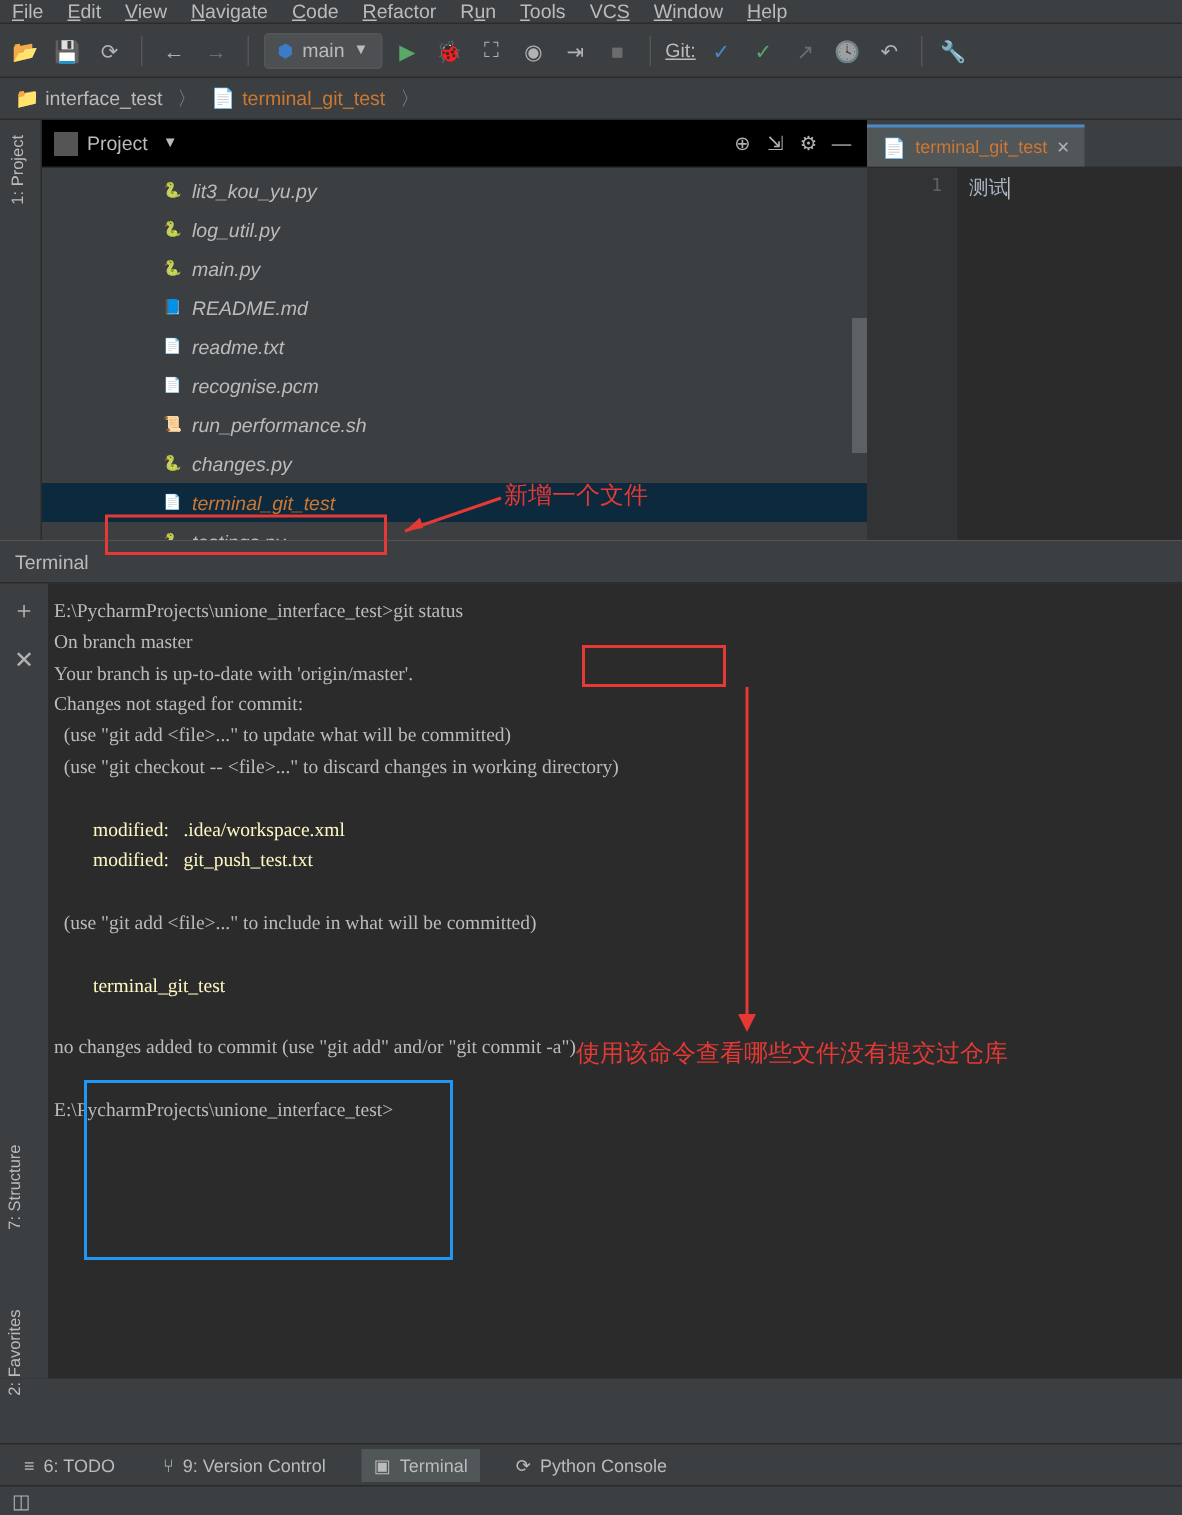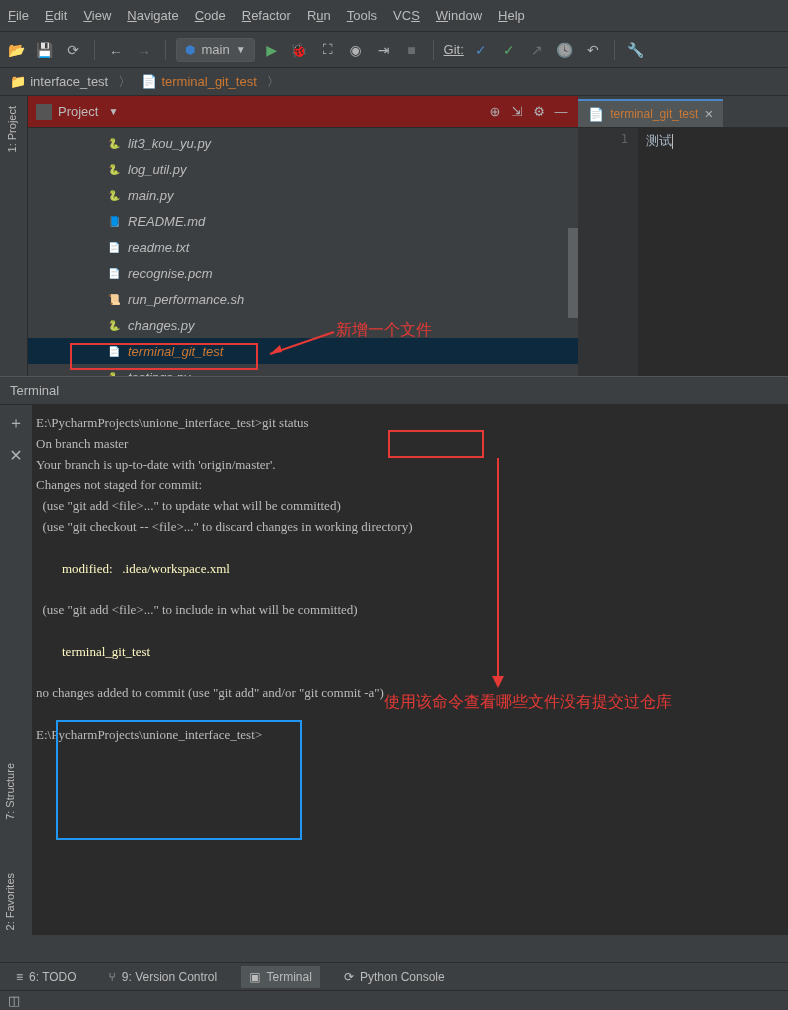--- a/index.html
+++ b/index.html
@@ -1,35 +1,35 @@
 <!DOCTYPE html>
 <html><head>
 <meta charset="utf-8">
 <style>
 * { margin: 0; padding: 0; box-sizing: border-box; }
 body { width: 788px; height: 1010px; background: #3c3f41; color: #bbbbbb; font-family: "Segoe UI", Arial, sans-serif; font-size: 13px; overflow: hidden; position: relative; }
-.menubar { height: 32px; background: #3c3f41; display: flex; align-items: center; padding: 0 8px; border-bottom: 1px solid #2b2b2b; }
+.menubar { height: 16px; background: #3c3f41; display: flex; align-items: center; padding: 0 8px; border-bottom: 1px solid #2b2b2b; }
 .menubar span { margin-right: 16px; cursor: pointer; }
 .menubar span u { text-decoration: underline; }
 .toolbar { height: 36px; background: #3c3f41; display: flex; align-items: center; padding: 0 6px; gap: 6px; border-bottom: 1px solid #2b2b2b; }
 .tbicon { width: 22px; height: 22px; display: flex; align-items: center; justify-content: center; color: #afb1b3; cursor: pointer; font-size: 14px; }
 .sep { width: 1px; height: 20px; background: #555; margin: 0 4px; }
 .runcfg { background: #4c5052; border: 1px solid #555; border-radius: 3px; padding: 2px 8px; display: flex; align-items: center; gap: 6px; height: 24px; }
 .pyicon { color: #3b7cc9; font-size: 12px; }
 .play { color: #59a869; }
 .bug { color: #c75450; }
 .breadcrumb { height: 28px; background: #3c3f41; display: flex; align-items: center; padding: 0 10px; gap: 6px; border-bottom: 1px solid #2b2b2b; }
 .bcitem { display: flex; align-items: center; gap: 4px; }
 .bcsep { color: #888; margin: 0 4px; }
 .orange { color: #cc7832; }
 .main { display: flex; height: 280px; }
 .leftstrip { width: 28px; background: #3c3f41; border-right: 1px solid #2b2b2b; position: relative; }
 .leftstrip .vtext { writing-mode: vertical-rl; transform: rotate(180deg); font-size: 11px; position: absolute; top: 10px; left: 6px; color: #bbb; }
 .project-panel { width: 550px; background: #3c3f41; display: flex; flex-direction: column; }
-.project-header { height: 32px; display: flex; align-items: center; padding: 0 8px; border-bottom: 1px solid #2b2b2b; background: #7f1d1d; }
+.project-header { height: 32px; display: flex; align-items: center; padding: 0 8px; border-bottom: 1px solid #2b2b2b; background: #000000; }
 .project-header .title { display: flex; align-items: center; gap: 6px; flex: 1; }
 .project-header .icon { width: 18px; height: 18px; display: flex; align-items: center; justify-content: center; color: #afb1b3; cursor: pointer; margin-left: 4px; }
 .tree { flex: 1; overflow-y: auto; padding: 2px 0; background: #3c3f41; position: relative; }
 .tree-item { height: 26px; display: flex; align-items: center; padding-left: 80px; gap: 6px; cursor: pointer; }
 .tree-item.selected { background: #0d293e; }
 .tree-item .fname { color: #bbbbbb; font-style: italic; }
 .tree-item.orange-text .fname { color: #cc7832; }
 .fileicon { width: 14px; height: 14px; display: inline-flex; align-items: center; justify-content: center; font-size: 10px; }
 .scrollbar-track { position: absolute; right: 0; top: 0; width: 10px; height: 100%; }
 .scrollbar-thumb { position: absolute; right: 0; top: 100px; width: 10px; height: 90px; background: #5e6163; }
@@ -215,20 +215,21 @@
     </div>
     <div class="terminal-content" id="terminal-content">
         <div class="term-line">E:\PycharmProjects\unione_interface_test&gt;git status</div>
         <div class="term-line">On branch master</div>
         <div class="term-line">Your branch is up-to-date with 'origin/master'.</div>
         <div class="term-line">Changes not staged for commit:</div>
         <div class="term-line">  (use "git add &lt;file&gt;..." to update what will be committed)</div>
         <div class="term-line">  (use "git checkout -- &lt;file&gt;..." to discard changes in working directory)</div>
         <div class="term-line">&nbsp;</div>
         <div class="term-line modified">        modified:   .idea/workspace.xml</div>
+        <div class="term-line modified">        modified:   git_push_test.txt</div>
         <div class="term-line">&nbsp;</div>
         <div class="term-line">  (use "git add &lt;file&gt;..." to include in what will be committed)</div>
         <div class="term-line">&nbsp;</div>
         <div class="term-line modified">        terminal_git_test</div>
         <div class="term-line">&nbsp;</div>
         <div class="term-line">no changes added to commit (use "git add" and/or "git commit -a")</div>
         <div class="term-line">&nbsp;</div>
         <div class="term-line">E:\PycharmProjects\unione_interface_test&gt;</div>
       </div>
   </div>

